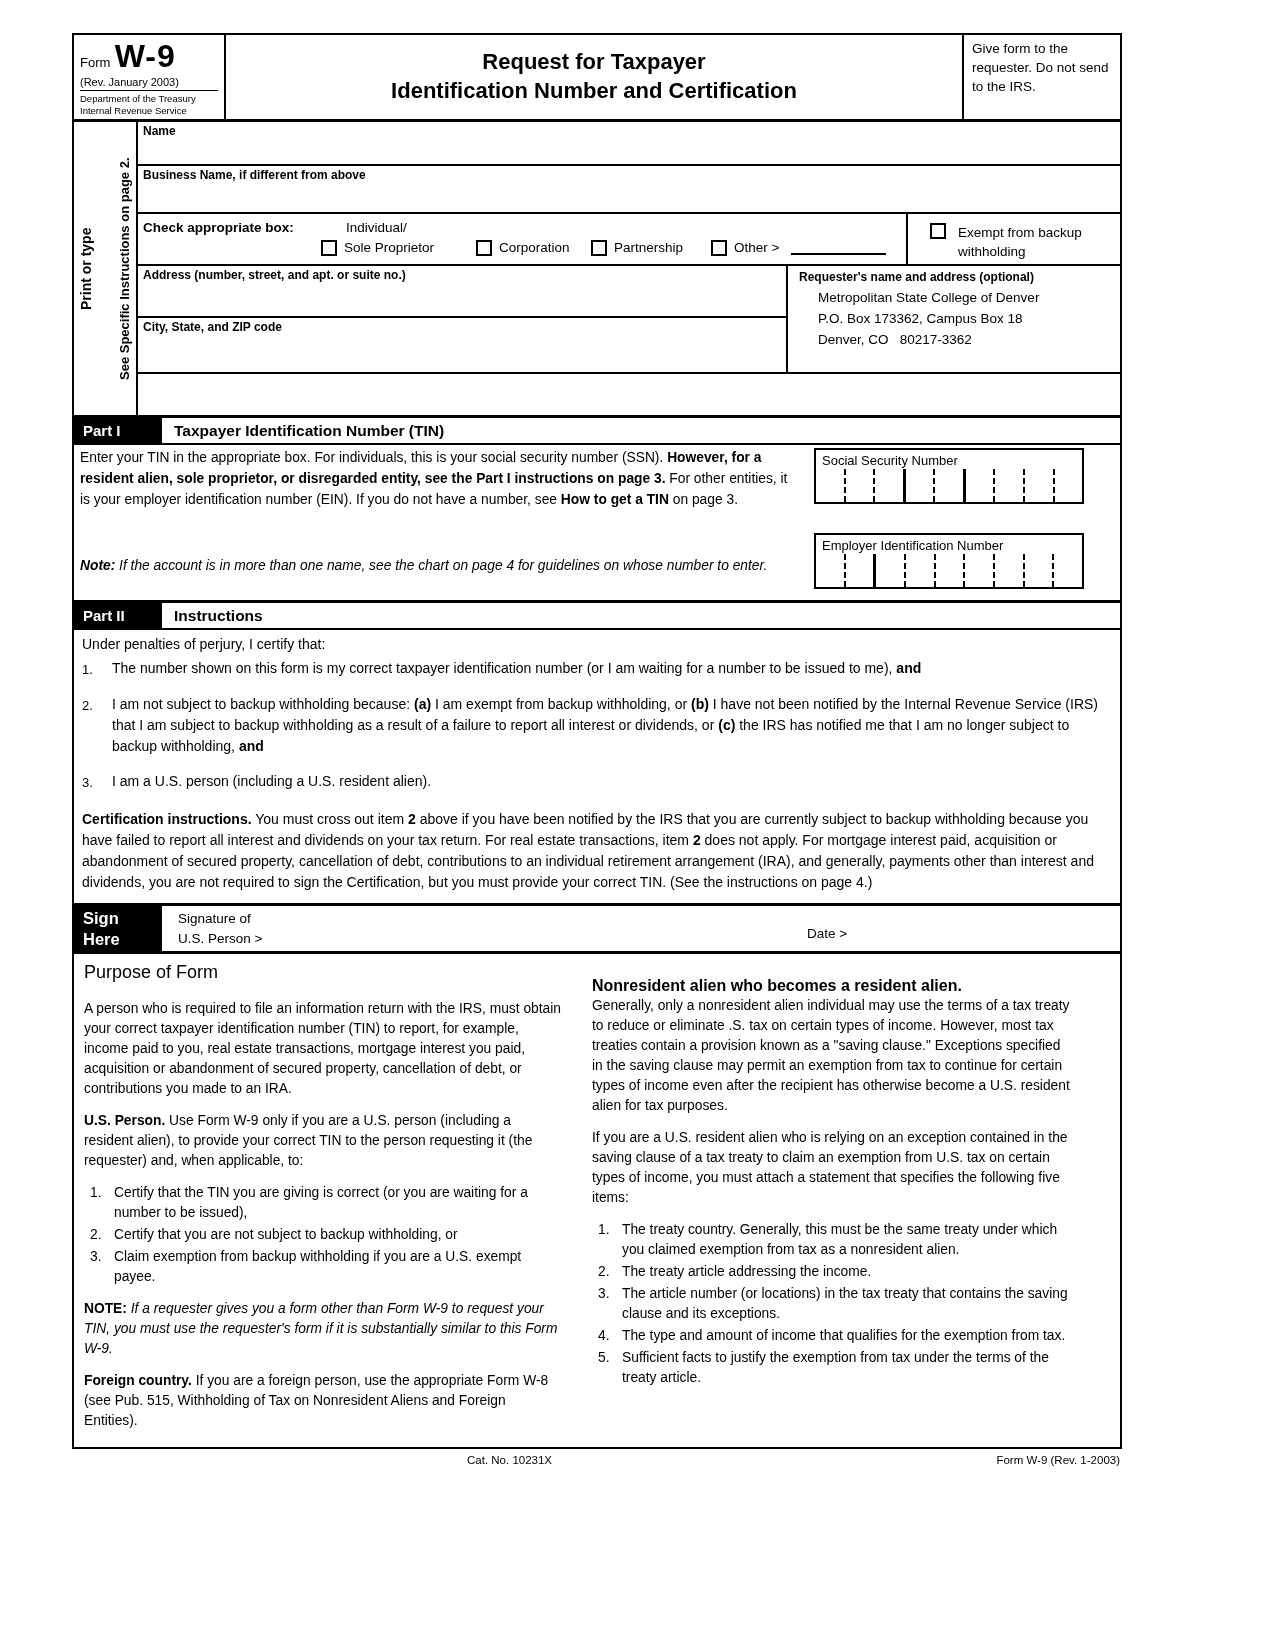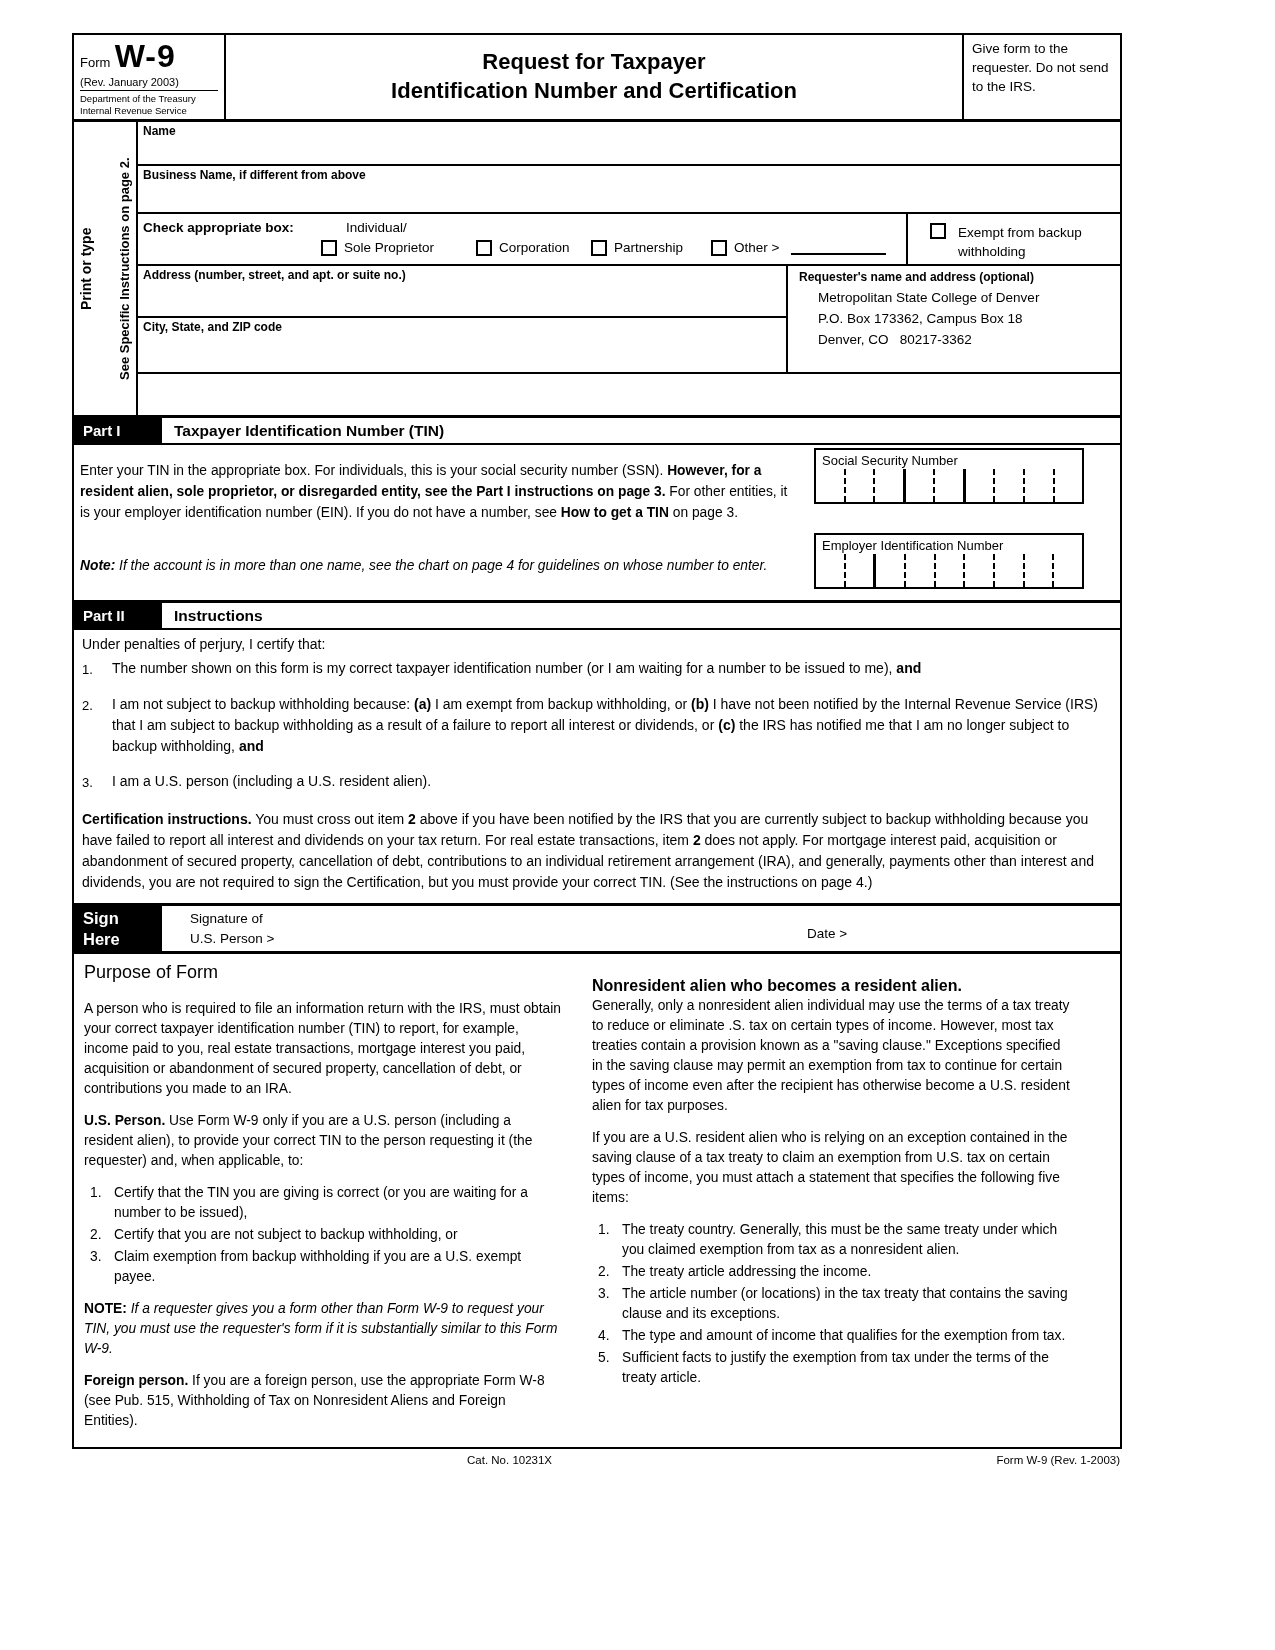--- a/index.html
+++ b/index.html
@@ -49,21 +49,21 @@
   .req-cell { flex:1; border-left:2px solid #000; padding:2px 6px; }
   .req-line { font-size:13.5px; padding-left:24px; margin-top:6px; white-space:pre-wrap; }
 
   
   .part-bar { display:flex; border-bottom:2px solid #000; height:27px; }
   .part-label { width:88px; background:#000; color:#fff; font-weight:bold; font-size:15px; padding:4px 9px 0; }
   .part-title { font-weight:bold; font-size:15.5px; padding:4px 12px 0; }
 
   
   .p1-body { position:relative; border-bottom:3px solid #000; height:158px; font-size:13.8px; line-height:21px; }
-  .p1-text { width:732px; padding:15px 6px; }
+  .p1-text { width:732px; padding:2px 6px; }
   .p1-note { position:absolute; left:0; top:110px; width:720px; padding:0 6px; }
   .tin-box { position:absolute; right:36px; width:270px; border:2px solid #000; background:#fff; }
   .ssn { top:3px; }
   .ein { top:88px; }
   .tin-label { font-size:13px; padding:3px 6px 1px; line-height:1.2; }
   .tin-cells { display:flex; height:33px; }
   .tin-cell { flex:1; border-right:2px dashed #000; }
   .tin-cell.sep { border-right:3px solid #000; }
   .tin-cell:last-child { border-right:none; }
 
@@ -71,21 +71,21 @@
   .p2-body { border-bottom:3px solid #000; padding:4px 8px 10px; font-size:14px; line-height:21px; }
   .itm { display:flex; margin-top:14px; }
   .itm.first { margin-top:3px; }
   .itm-num { width:30px; font-size:13px; padding-top:1px; }
   .itm-text { flex:1; }
   .p2-instr { margin-top:16px; }
 
   
   .sign-row { display:flex; border-bottom:3px solid #000; height:48px; }
   .sign-box { width:88px; background:#000; color:#fff; font-weight:bold; font-size:16.5px; padding:2px 9px; line-height:1.3; }
-  .sign-area { flex:1; position:relative; padding:3px 28px; font-size:13.5px; line-height:1.5;border-radius:20px; }
+  .sign-area { flex:1; position:relative; padding:3px 16px; font-size:13.5px; line-height:1.5;border-radius:20px; }
   .date-label { position:absolute; left:645px; bottom:7px; }
 
   
   .purpose { display:flex; gap:30px; padding:8px 10px 16px; }
   .colL { width:478px; }
   .colR { width:478px; padding-top:14px; }
   .purpose-title { font-size:18px; margin-bottom:16px; }
   .ptext { margin-top:12px; font-size:13.8px; line-height:20px; }
   .ptext.first { margin-top:0; }
   .pheading { font-weight:bold; font-size:16px; line-height:20px; }
@@ -290,21 +290,21 @@
           <div class="pitm">
             <div class="pitm-num">2.</div>
             <div class="pitm-text">Certify that you are not subject to backup withholding, or</div>
           </div>
           <div class="pitm">
             <div class="pitm-num">3.</div>
             <div class="pitm-text">Claim exemption from backup withholding if you are a U.S. exempt payee.</div>
           </div>
         </div>
         <div class="ptext"><span class="b">NOTE:</span><span class="i">  If a requester gives you a form other than Form W-9 to request your TIN, you must use the requester's form if it is substantially similar to this Form W-9.</span></div>
-        <div class="ptext"><span class="b">Foreign person.</span><span>  If you are a foreign person, use the appropriate Form W-8 (see Pub. 515, Withholding of Tax on Nonresident Aliens and Foreign Entities).</span></div>
+        <div class="ptext"><span class="b">Foreign country.</span><span>  If you are a foreign person, use the appropriate Form W-8 (see Pub. 515, Withholding of Tax on Nonresident Aliens and Foreign Entities).</span></div>
       </div>
 
       <div class="colR">
         <div class="pheading">Nonresident alien who becomes a resident alien.</div>
         <div class="ptext first">Generally, only a nonresident alien individual may use the terms of a tax treaty to reduce or eliminate .S. tax on certain types of income.  However, most tax treaties contain a provision known as a "saving clause."  Exceptions specified in the saving clause may permit an exemption from tax to continue for certain types of income even after the recipient has otherwise become a U.S. resident alien for tax purposes.</div>
         <div class="ptext">If you are a U.S. resident alien who is relying on an exception contained in the saving clause of a tax treaty to claim an exemption from U.S. tax on certain types of income, you must attach a statement that specifies the following five items:</div>
         <div class="pitems">
           <div class="pitm">
             <div class="pitm-num">1.</div>
             <div class="pitm-text">The treaty country.  Generally, this must be the same treaty under which you claimed exemption from tax as a nonresident alien.</div>

